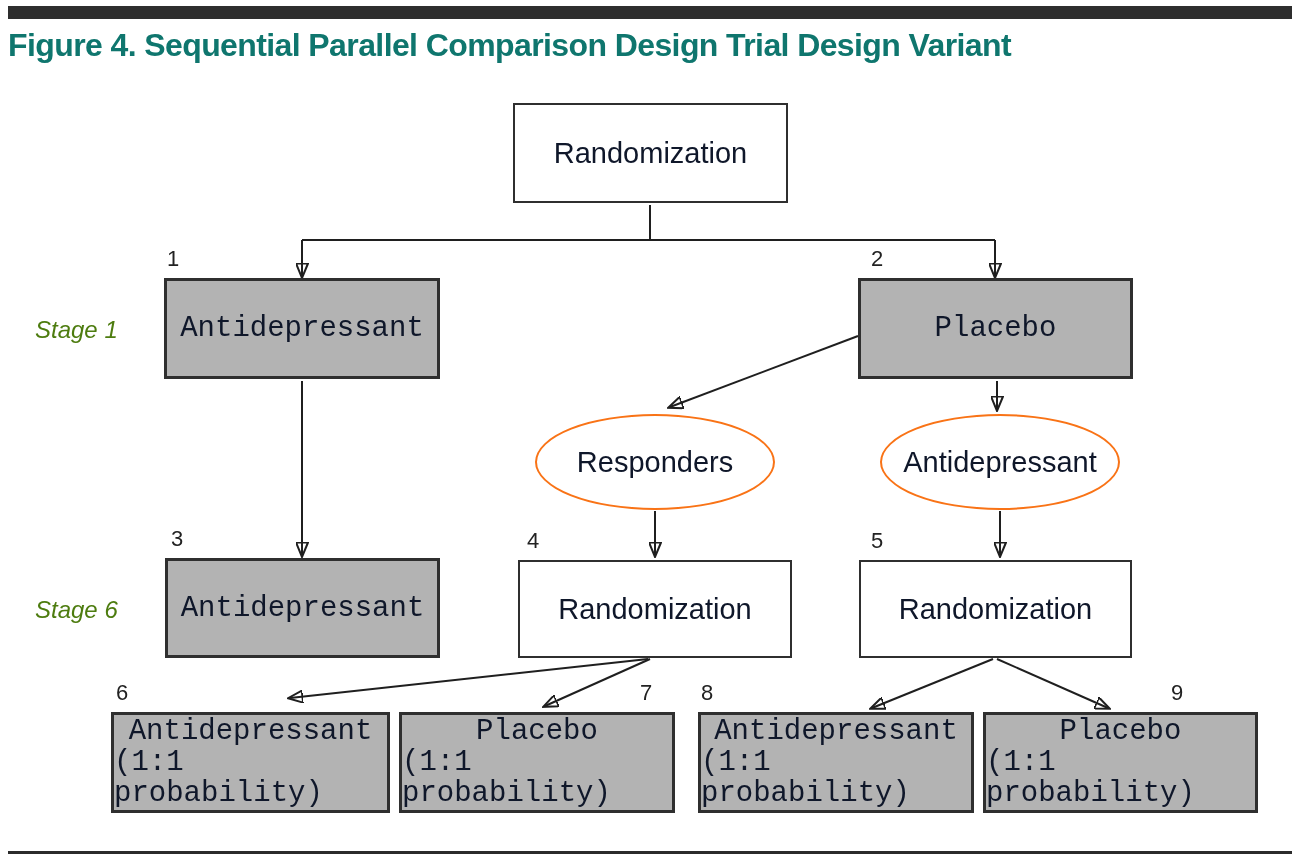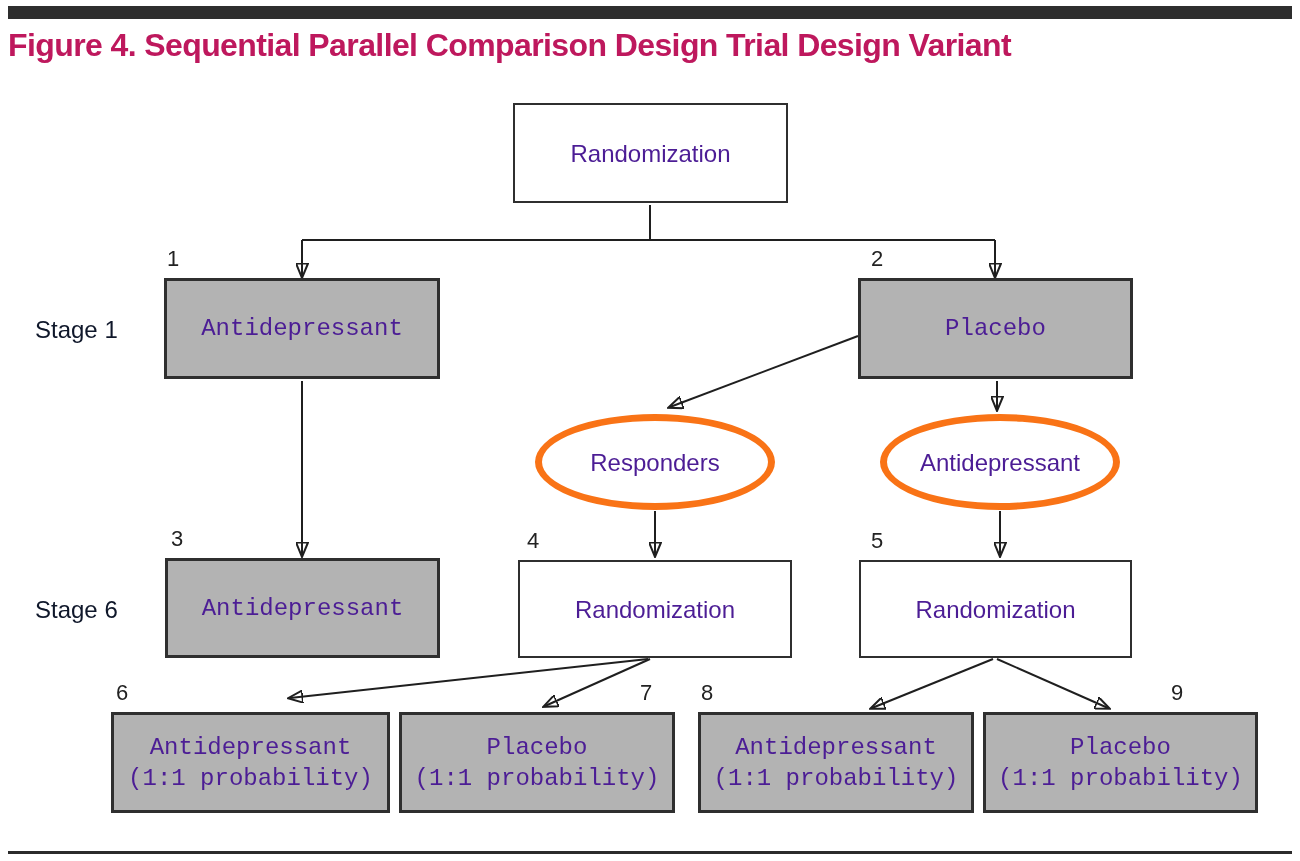--- a/index.html
+++ b/index.html
@@ -5,36 +5,36 @@
   html,body{margin:0;padding:0;}
   body{
     width:1300px;height:861px;position:relative;overflow:hidden;
     background:#ffffff;color:#2d2d2d;
     font-family:"Liberation Sans", sans-serif;
   }
   .bar-top{position:absolute;left:8px;top:6px;width:1284px;height:13px;background:#2e2e2e;}
   .bar-bottom{position:absolute;left:8px;top:851px;width:1284px;height:3px;background:#2b2b2b;}
   .fig-title{
     position:absolute;left:8px;top:27px;margin:0;
-    font-size:32px;font-weight:bold;color:#be185d;
+    font-size:32px;font-weight:bold;color:#0f766e;
     letter-spacing:-0.6px;white-space:nowrap;
   }
   .node{
     position:absolute;box-sizing:border-box;z-index:2;
     display:flex;flex-direction:column;align-items:center;justify-content:center;
-    text-align:right;font-size:24px;line-height:31px;color:#4c1d95;
+    text-align:left;font-size:29px;line-height:31px;color:#0f172a;
     background:#ffffff;border:2px solid #2f2f2f;
   }
   .node.gray{background:#b3b3b3;border-width:3px;font-family:Liberation Mono, monospace;}
-  .node.ellipse{border-radius:50%;border:7px solid #f97316;background:#ffffff;z-index:2;}
+  .node.ellipse{border-radius:50%;border:2px solid #f97316;background:#ffffff;z-index:2;}
   .num{
     position:absolute;z-index:3;font-size:22px;line-height:22px;color:#222222;
   }
   .stage{
-    position:absolute;z-index:3;font-size:24px;line-height:26px;color:#0f172a;
+    position:absolute;z-index:3;font-size:24px;line-height:26px;color:#4d7c0f;font-style:italic;
   }
   svg.connectors{position:absolute;left:0;top:0;z-index:1;}
   svg.connectors path{stroke:#1f1f1f;stroke-width:2;fill:none;}
 </style>
 </head>
 <body>
 
 <div class="bar-top"></div>
 <h1 class="fig-title">Figure 4. Sequential Parallel Comparison Design Trial Design Variant</h1>
 

